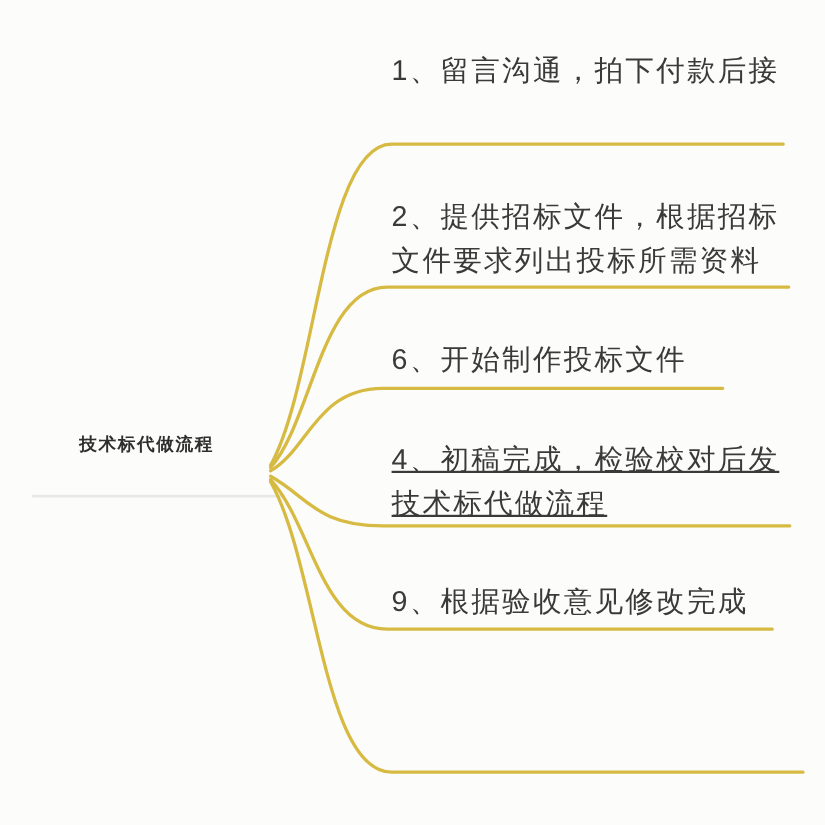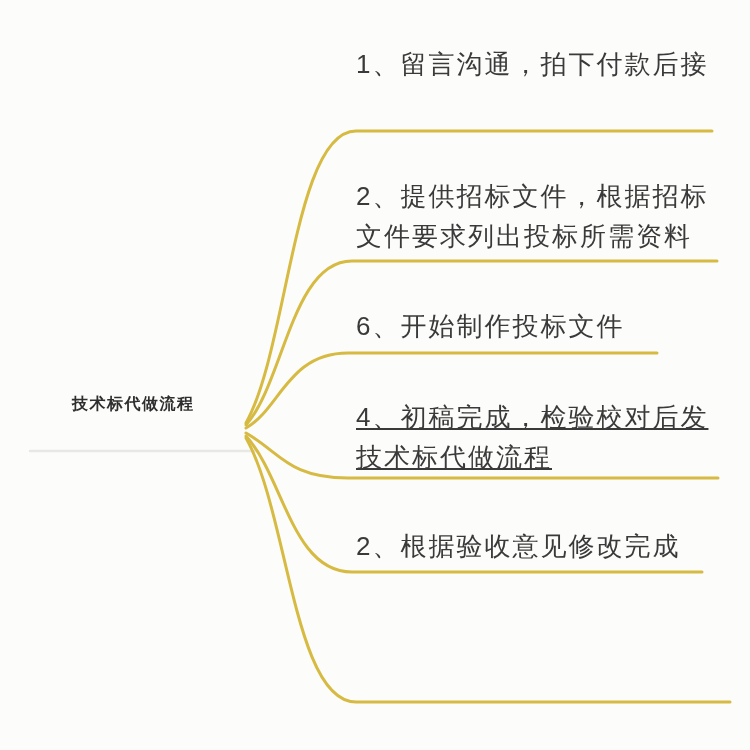--- a/index.html
+++ b/index.html
@@ -87,17 +87,17 @@
   <div class="branch-node branch-3">
     <span class="branch-line">6、开始制作投标文件</span>
   </div>
 
   <div class="branch-node branch-4">
     <span class="branch-line">4、初稿完成，检验校对后发</span>
     <span class="branch-line">技术标代做流程</span>
   </div>
 
   <div class="branch-node branch-5">
-    <span class="branch-line">2、根据验收意见修改完成</span>
+    <span class="branch-line">9、根据验收意见修改完成</span>
   </div>
 
 
 </div>
 
 </body></html>

